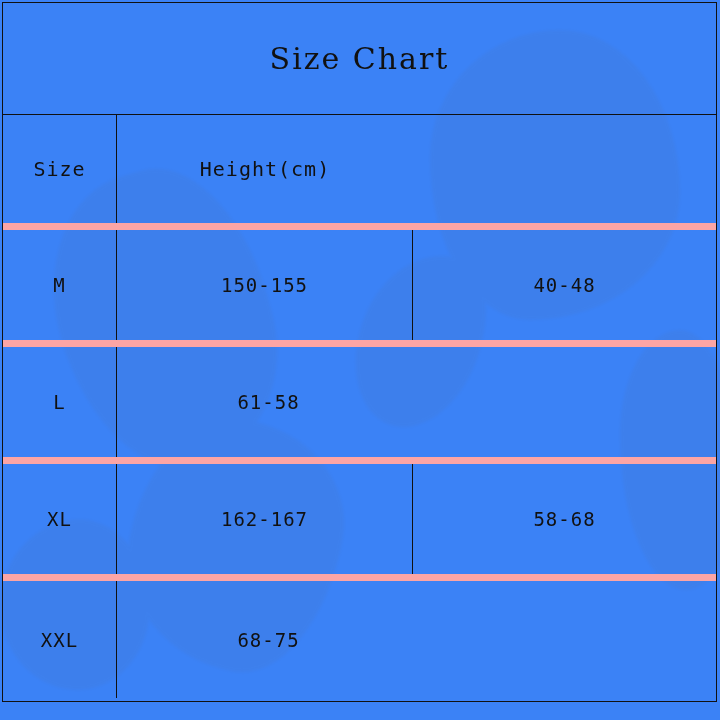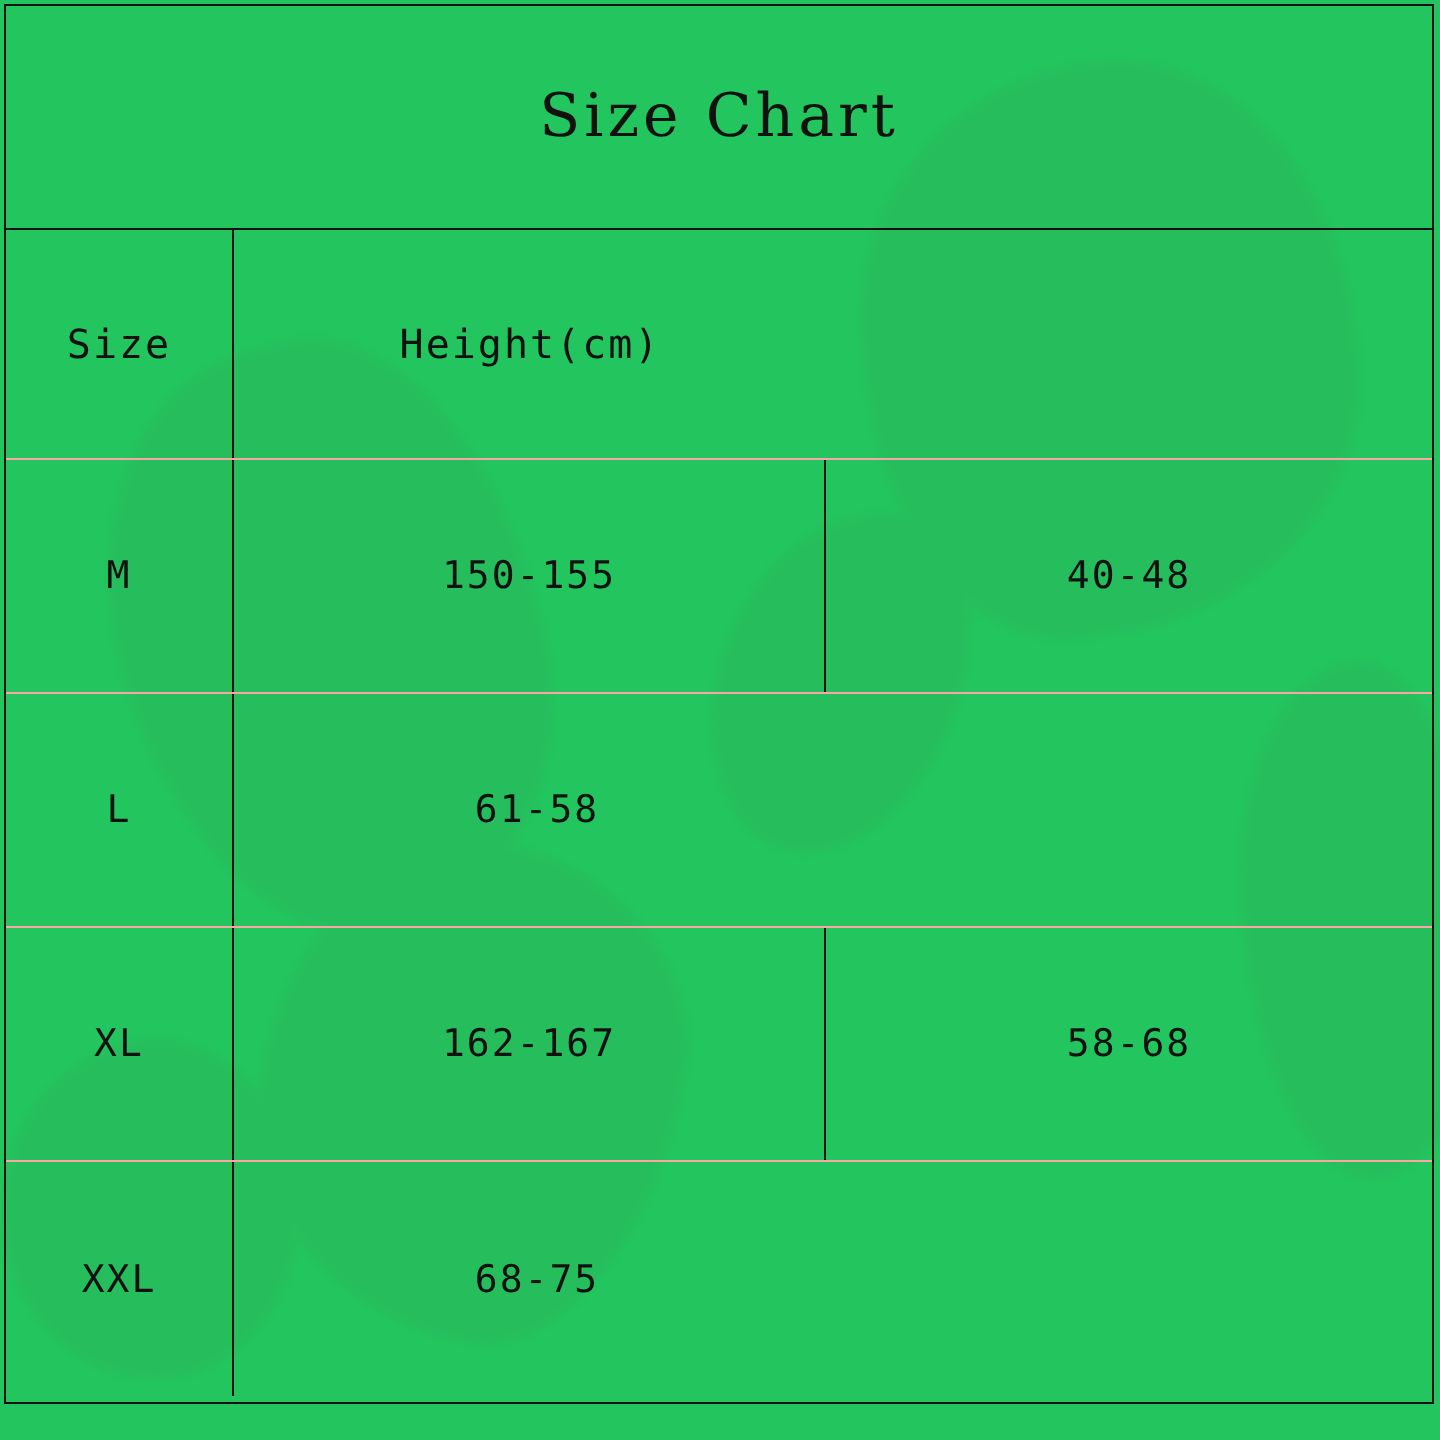--- a/index.html
+++ b/index.html
@@ -10,21 +10,21 @@
     width: 720px;
     height: 720px;
     background: #ffffff;
     font-family: "DejaVu Sans Mono", monospace;
     overflow: hidden;
   }
   .page {
     position: relative;
     width: 720px;
     height: 720px;
-    background: #22c55e;
+    background: #3b82f6;
     overflow: hidden;
   }
   
   .bg-art {
     position: absolute;
     inset: 0;
     pointer-events: none;
     opacity: 0.055;
   }
   .blob {
@@ -61,21 +61,21 @@
   }
   .title-text {
     font-size: 30px;
     letter-spacing: 2px;
     color: #111111;
     font-family: "DejaVu Serif", serif;
   }
   .row {
     display: flex;
     box-sizing: border-box;
-    border-bottom: 1px solid #fca5a5;
+    border-bottom: 7px solid #fca5a5;
   }
   .row:last-child {
     border-bottom: none;
   }
   .header-row { height: 115px; }
   .data-row { height: 117px; }
   .cell {
     box-sizing: border-box;
     display: flex;
     align-items: center;

